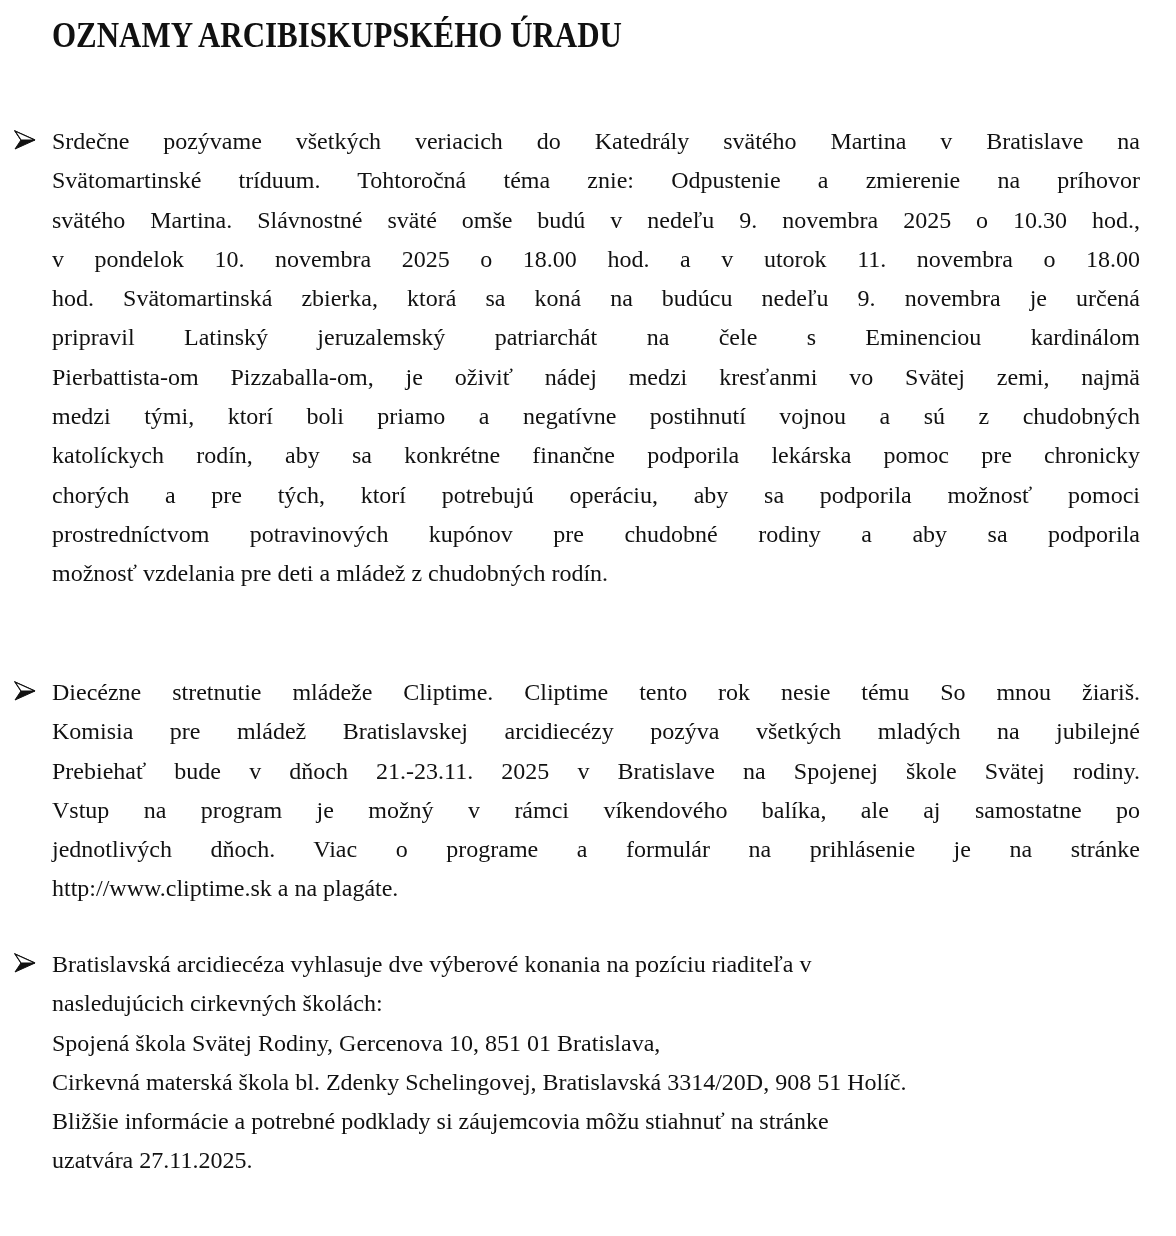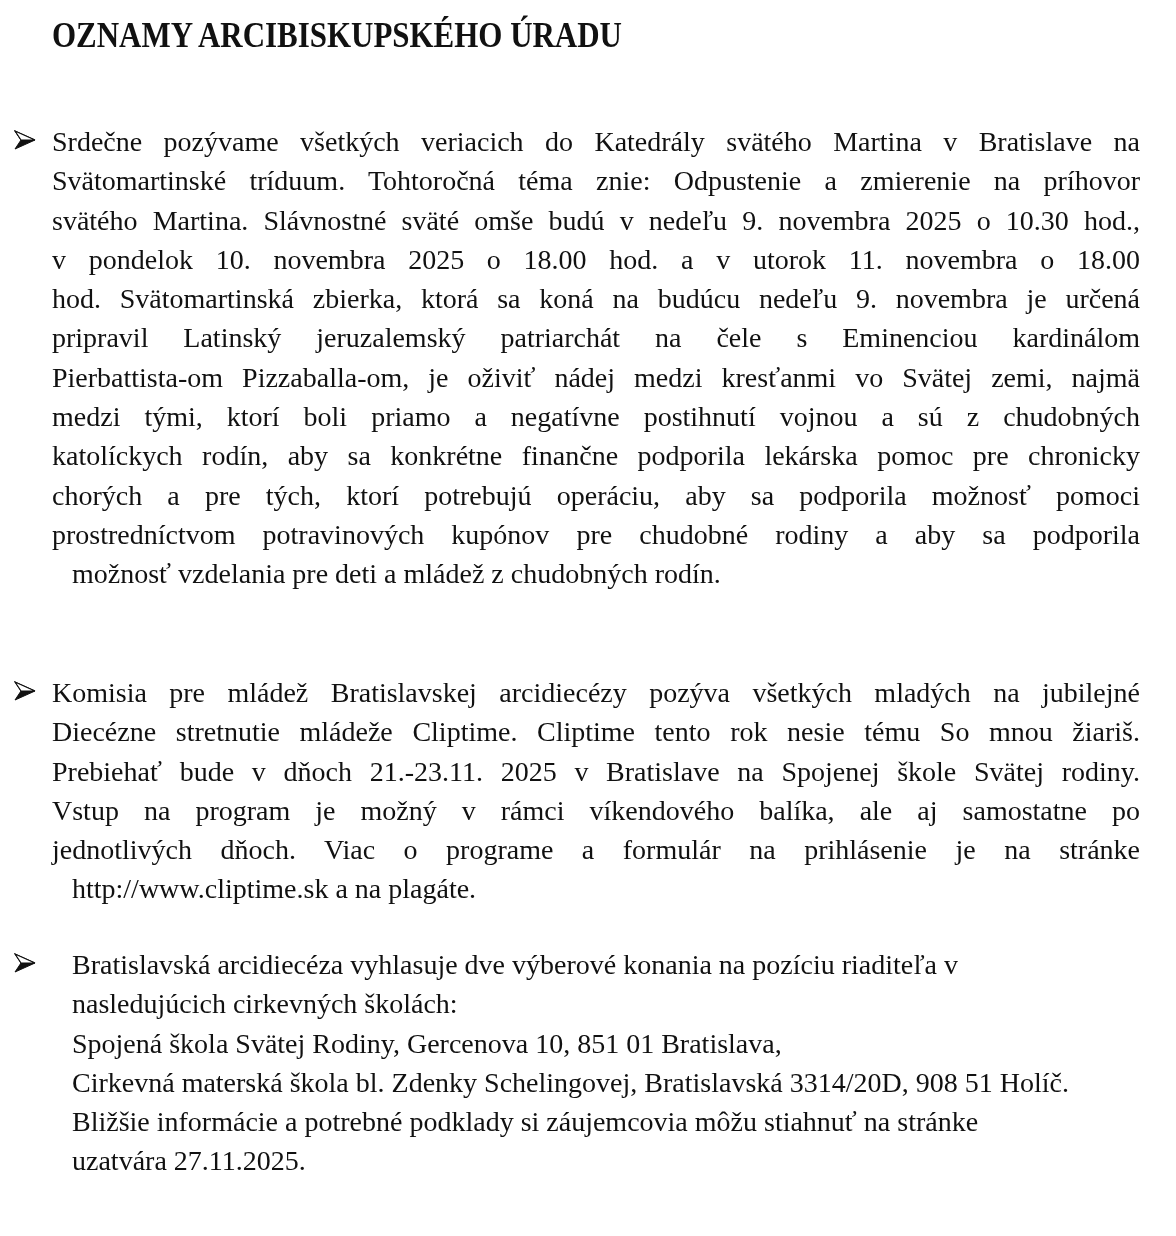--- a/index.html
+++ b/index.html
@@ -17,31 +17,31 @@
     margin: 0;
   }
   .item {
     position: absolute; left: 0; width: 1176px;
   }
   .bullet {
     position: absolute; left: 14px; top: 8px; width: 22px; height: 20px;
   }
   .para {
     position: absolute; left: 52px; width: 1088px;
-    font-size: 28px; line-height: 39.3px;
+    font-size: 24px; line-height: 39.3px;
     text-align: justify; text-align-last: left;
     font-family: "Liberation Serif", serif;
   }
   .para b { font-weight: normal; }
   .link { color: #1a1adb; text-decoration: underline; }
   #item1 { top: 122px; }
   #item2 { top: 673px; }
   #item3 { top: 945px; }
   .para .jl { display: block; text-align: justify; text-align-last: justify; white-space: normal; }
-  .para .ll { display: block; text-align: left; white-space: nowrap; margin-left: 20px; }
+  .para .ll { display: block; text-align: left; white-space: nowrap; }
 </style>
 </head>
 <body>
 
 <h1 class="page-title">OZNAMY ARCIBISKUPSKÉHO ÚRADU</h1>
 
 <div class="item" id="item1">
   <span class="bullet">
     <svg width="22" height="20" viewBox="0 0 22 20">
         <path d="M1 1 L21 10 L1 19 L7 10 Z M1 1 L7 10" fill="#111" stroke="#111" stroke-width="1"></path>
@@ -65,22 +65,22 @@
 </div>
 
 <div class="item" id="item2">
   <span class="bullet">
     <svg width="22" height="20" viewBox="0 0 22 20">
         <path d="M1 1 L21 10 L1 19 L7 10 Z" fill="#111" stroke="#111" stroke-width="1"></path>
         <path d="M1 1 L21 10 L7 10 Z" fill="#fff" stroke="#111" stroke-width="1.2"></path>
       </svg>
   </span>
   <div class="para">
+      <span class="jl"><span>Diecézne stretnutie mládeže Cliptime. Cliptime tento rok nesie tému So mnou žiariš.</span></span>
       <span class="jl"><span>Komisia pre mládež Bratislavskej arcidiecézy pozýva všetkých mladých na jubilejné</span></span>
-      <span class="jl"><span>Diecézne stretnutie mládeže Cliptime. Cliptime tento rok nesie tému So mnou žiariš.</span></span>
       <span class="jl"><span>Prebiehať bude v dňoch 21.-23.11. 2025 v Bratislave na Spojenej škole Svätej rodiny.</span></span>
       <span class="jl"><span>Vstup na program je možný v rámci víkendového balíka, ale aj samostatne po</span></span>
       <span class="jl"><span>jednotlivých dňoch. Viac o programe a formulár na prihlásenie je na stránke</span></span>
       <span class="ll"><span>http://www.cliptime.sk a na plagáte.</span></span>
     </div>
 </div>
 
 <div class="item" id="item3">
   <span class="bullet">
     <svg width="22" height="20" viewBox="0 0 22 20">

